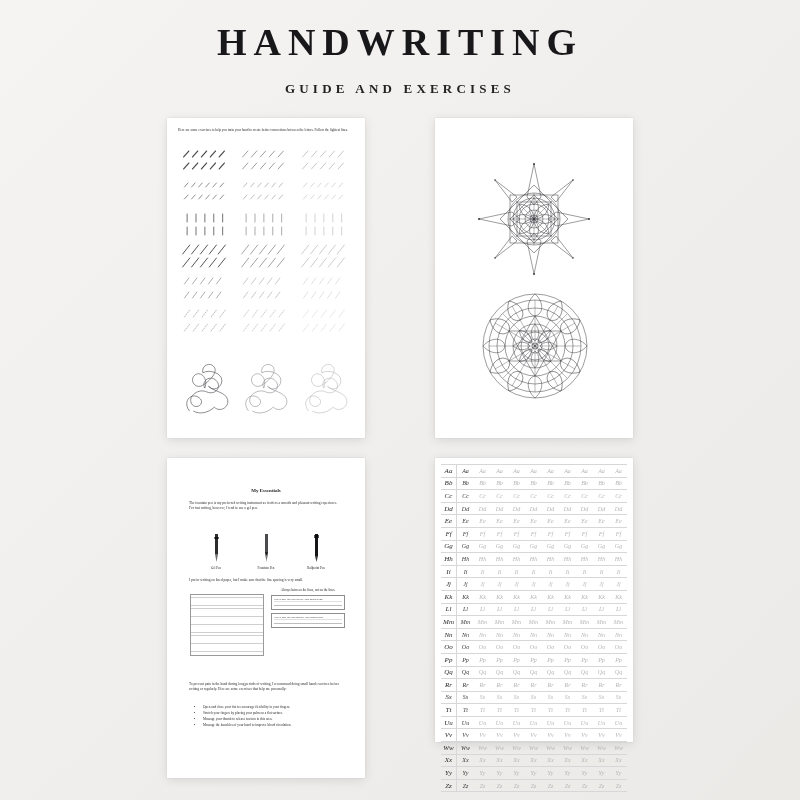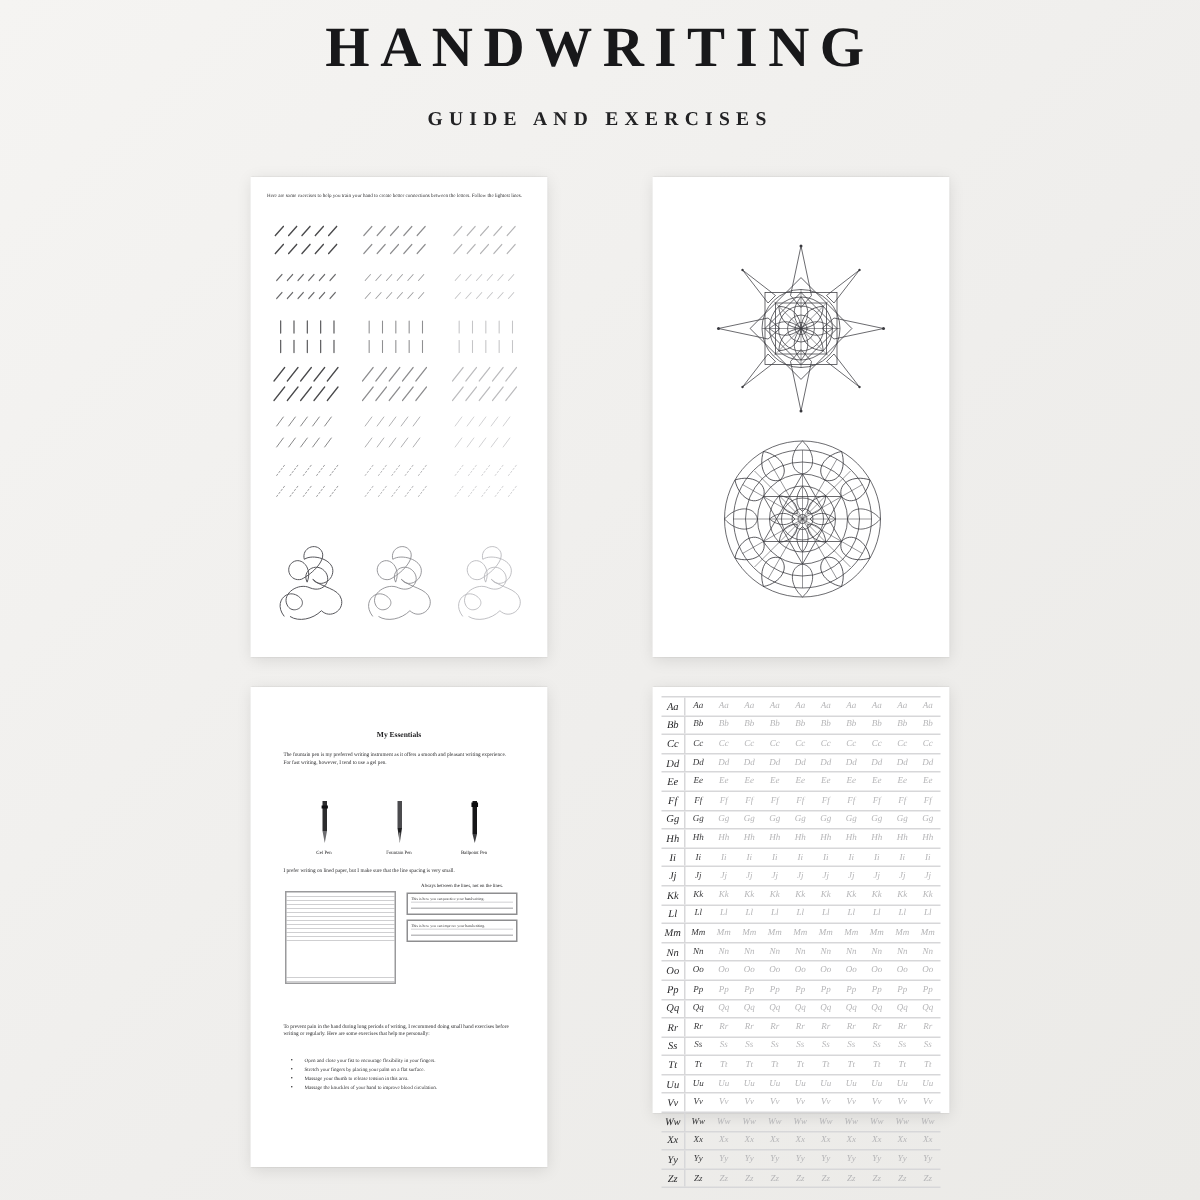--- a/index.html
+++ b/index.html
@@ -16,21 +16,21 @@
     width: 800px;
     height: 800px;
     background: linear-gradient(135deg, #f5f4f2 0%, #efeeec 55%, #ebeae7 100%);
   }
 
   
   .header {
     position: absolute;
     top: 0; left: 0; right: 0;
     text-align: center;
-    padding-top: 10px;
+    padding-top: 20px;
   }
   .title-main {
     font-family: "Liberation Serif", serif;
     font-size: 38px;
     letter-spacing: 7px;
     color: #18181a;
     font-weight: 700;
     line-height: 1.18;
     margin: 0;
   }

